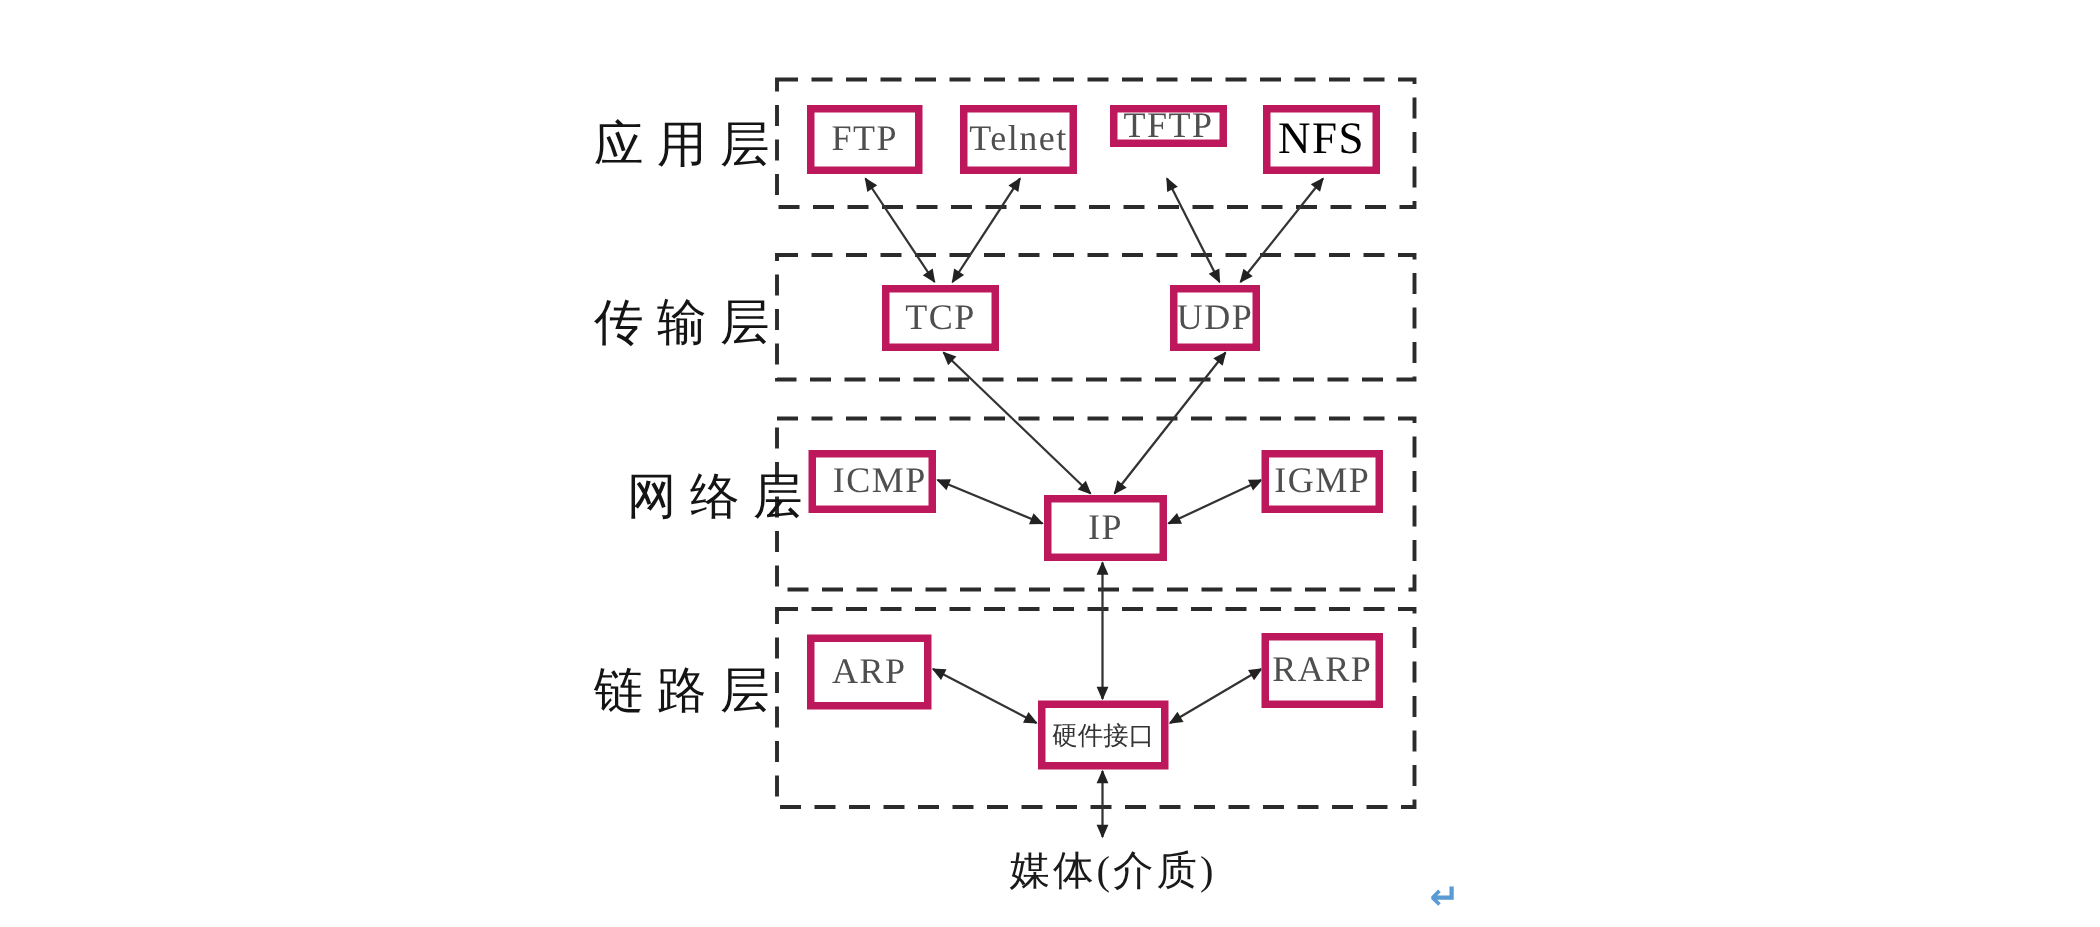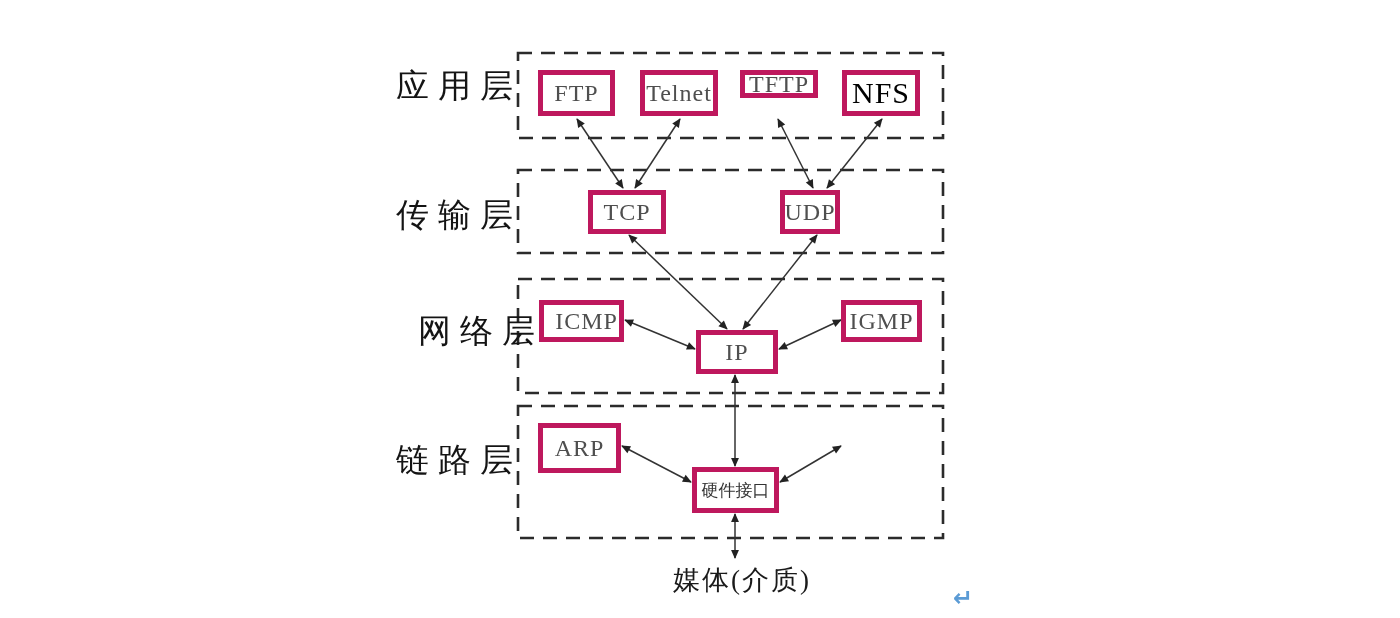--- a/index.html
+++ b/index.html
@@ -81,37 +81,38 @@
         <line x1="817" y1="235" x2="743" y2="329" stroke="#333333" stroke-width="1.5" marker-start="url(#ah)" marker-end="url(#ah)"></line>
         <line x1="625" y1="320" x2="695" y2="349" stroke="#333333" stroke-width="1.5" marker-start="url(#ah)" marker-end="url(#ah)"></line>
         <line x1="841" y1="320" x2="779" y2="349" stroke="#333333" stroke-width="1.5" marker-start="url(#ah)" marker-end="url(#ah)"></line>
         <line x1="735" y1="375" x2="735" y2="466" stroke="#333333" stroke-width="1.5" marker-start="url(#ah)" marker-end="url(#ah)"></line>
         <line x1="622" y1="446" x2="691" y2="482" stroke="#333333" stroke-width="1.5" marker-start="url(#ah)" marker-end="url(#ah)"></line>
         <line x1="841" y1="446" x2="780" y2="482" stroke="#333333" stroke-width="1.5" marker-start="url(#ah)" marker-end="url(#ah)"></line>
         <line x1="735" y1="514" x2="735" y2="558" stroke="#333333" stroke-width="1.5" marker-start="url(#ah)" marker-end="url(#ah)"></line>
       </g>
   </svg>
 
-  <div class="layer-label" style="left:396px; top:64px;">应用层</div>
+  <div class="layer-label" style="left:396px; top:74px;">应用层</div>
   <div class="layer-label" style="left:396px; top:193px;">传输层</div>
   <div class="layer-label" style="left:418px; top:309px;">网络层</div>
   <div class="layer-label" style="left:396px; top:438px;">链路层</div>
 
   <div class="pbox" style="left:538px; top:70px; width:77px; height:46px;">FTP</div>
   <div class="pbox" style="left:640px; top:70px; width:78px; height:46px;">Telnet</div>
   <div class="pbox" style="left:740px; top:70px; width:78px; height:28px;">TFTP</div>
   <div class="pbox nfs" style="left:842px; top:70px; width:78px; height:46px;">NFS</div>
 
   <div class="pbox" style="left:588px; top:190px; width:78px; height:44px;">TCP</div>
   <div class="pbox" style="left:780px; top:190px; width:60px; height:44px;">UDP</div>
 
   <div class="pbox" style="left:539px; top:300px; width:85px; height:42px;padding-left:10px;">ICMP</div>
   <div class="pbox" style="left:696px; top:330px; width:82px; height:44px;">IP</div>
   <div class="pbox" style="left:841px; top:300px; width:81px; height:42px;">IGMP</div>
 
   <div class="pbox" style="left:538px; top:423px; width:83px; height:50px;">ARP</div>
   <div class="pbox cjk" style="left:692px; top:467px; width:87px; height:46px;">硬件接口</div>
+  <div class="pbox" style="left:841px; top:422px; width:81px; height:50px;">RARP</div>
 
   <div class="bottom-label" style="left:673px; top:562px;">媒体(介质)</div>
 
   <div class="return-mark" style="left:953px; top:584px;">↵</div>
 
 </div>
 
 </body></html>

